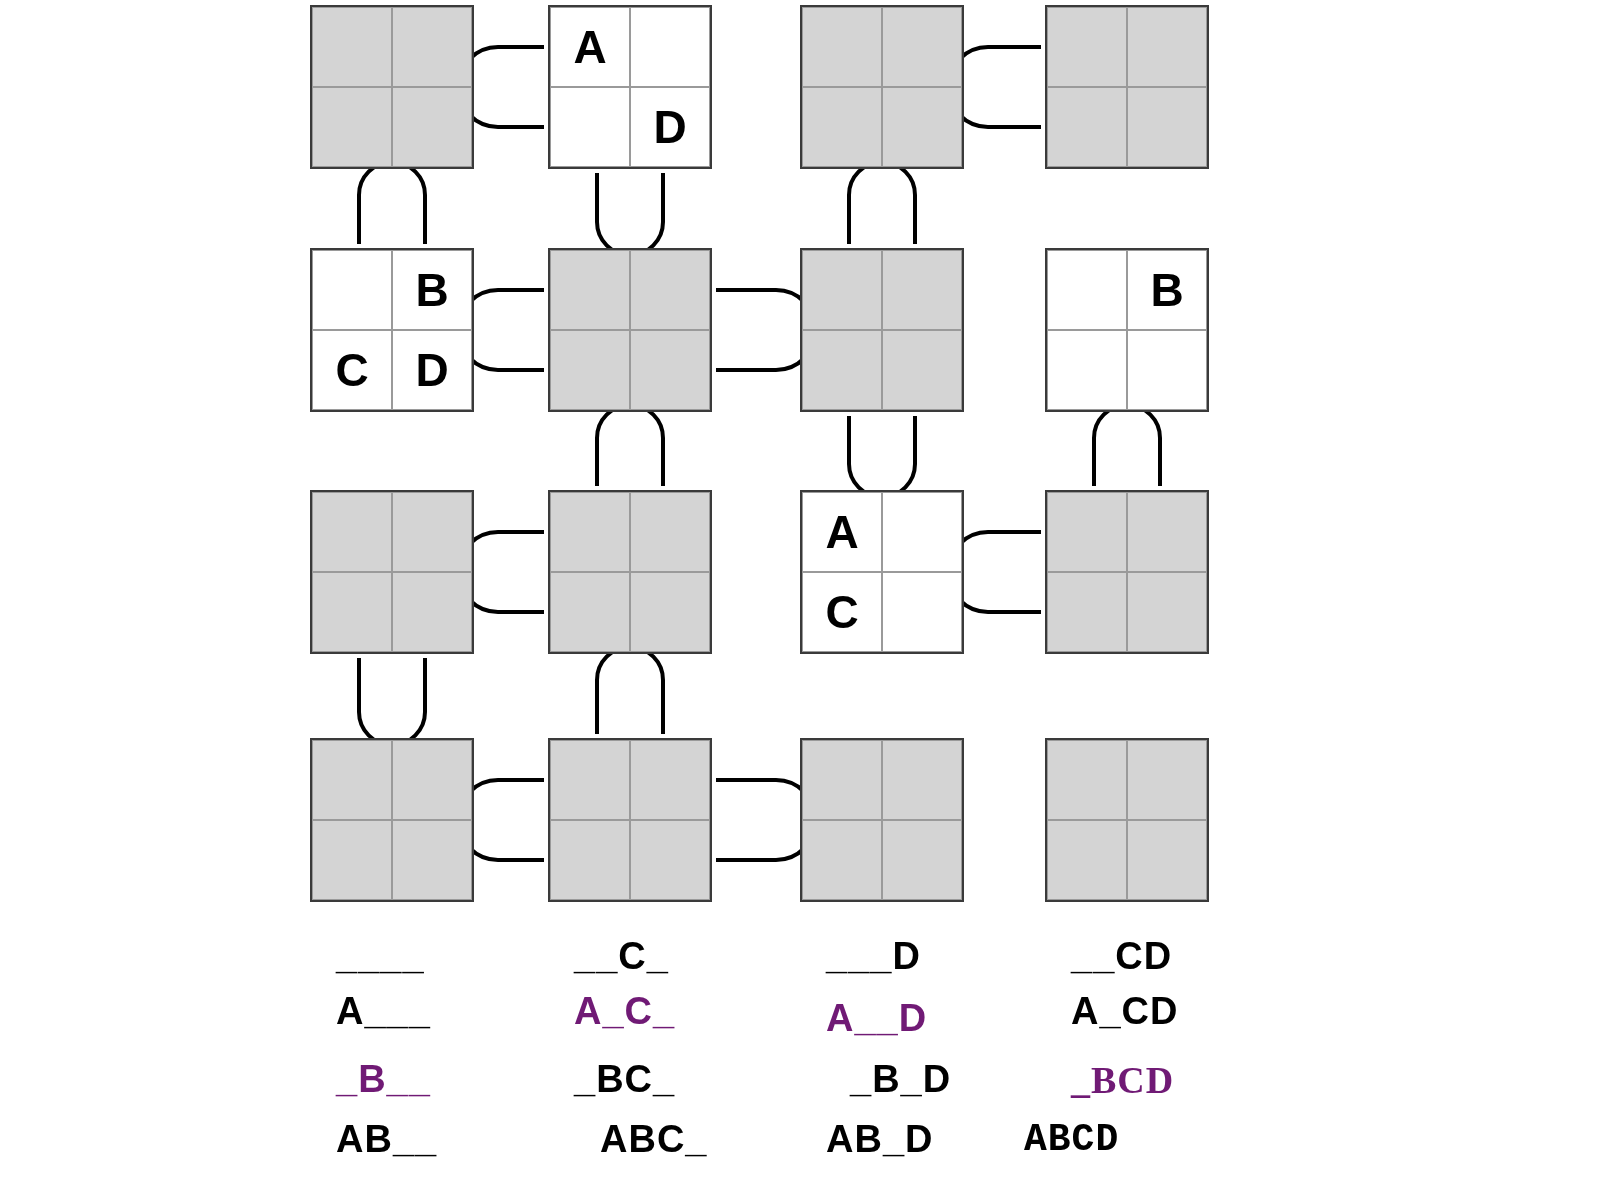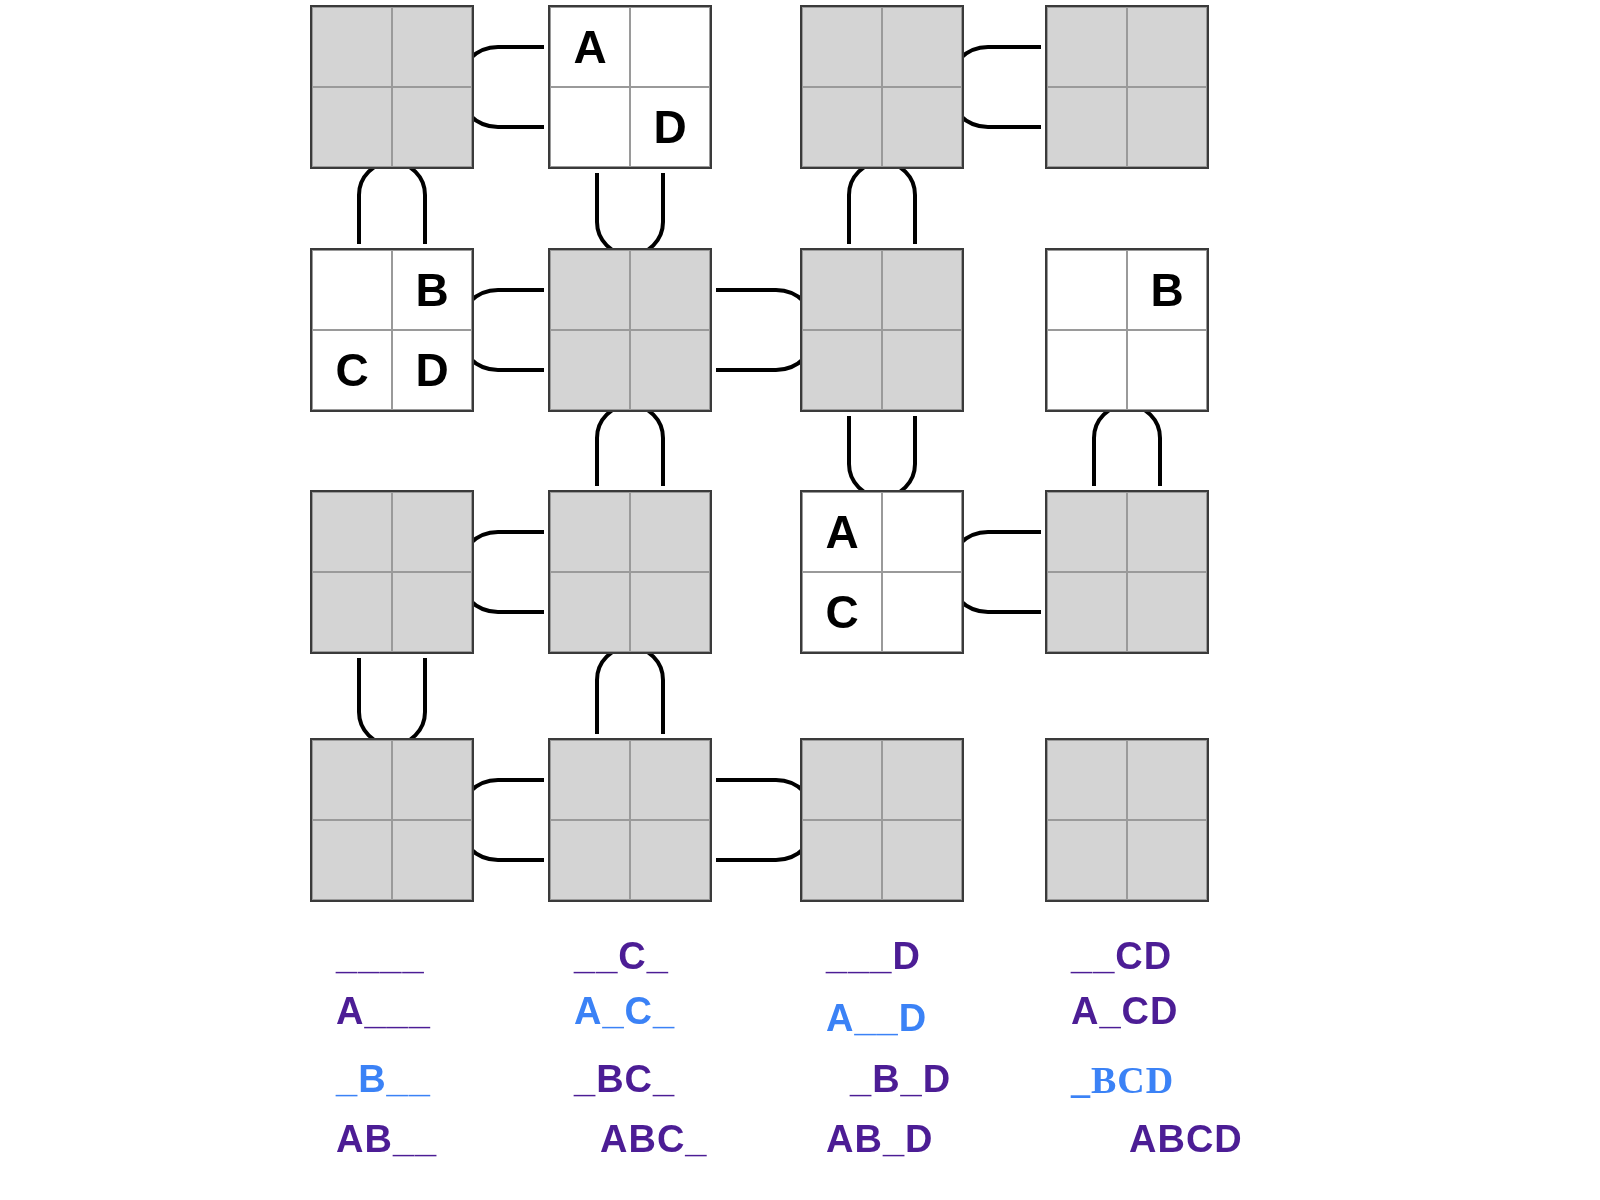--- a/index.html
+++ b/index.html
@@ -48,25 +48,25 @@
   }
   .q.empty {
     background: #ffffff;
   }
   .legend {
     position: absolute;
     font-size: 38px;
     font-weight: bold;
     letter-spacing: 1px;
     white-space: pre;
-    color: #4c1d95;
+    color: #000000;
     font-family: "Liberation Sans", sans-serif;
   }
   .legend.dim {
-    color: #3b82f6;
+    color: #701a75;
   }
   svg.links {
     position: absolute;
     left: 0; top: 0;
     width: 1600px;
     height: 1200px;
     pointer-events: none;
   }
   svg.links path {
     fill: none;
@@ -203,15 +203,15 @@
       <div class="legend dim" style="left: 574px; top: 990px;">A_C_</div>
       <div class="legend" style="left: 574px; top: 1058px;">_BC_</div>
       <div class="legend" style="left: 600px; top: 1118px;">ABC_</div>
       <div class="legend" style="left: 826px; top: 935px; text-align: center;">___D</div>
       <div class="legend dim" style="left: 826px; top: 990px; margin-top: 7px;">A__D</div>
       <div class="legend" style="left: 826px; top: 1058px; margin-left: 24px;">_B_D</div>
       <div class="legend" style="left: 826px; top: 1118px;">AB_D</div>
       <div class="legend" style="left: 1071px; top: 935px;">__CD</div>
       <div class="legend" style="left: 1071px; top: 990px; text-align: center;">A_CD</div>
       <div class="legend dim" style="left: 1071px; top: 1058px; font-family: Liberation Serif, serif;">_BCD</div>
-      <div class="legend" style="left: 1129px; top: 1118px;">ABCD</div>
+      <div class="legend" style="left: 1024px; top: 1118px; font-family: Liberation Mono, monospace;">ABCD</div>
     </div>
 </div>
 
 </body></html>

